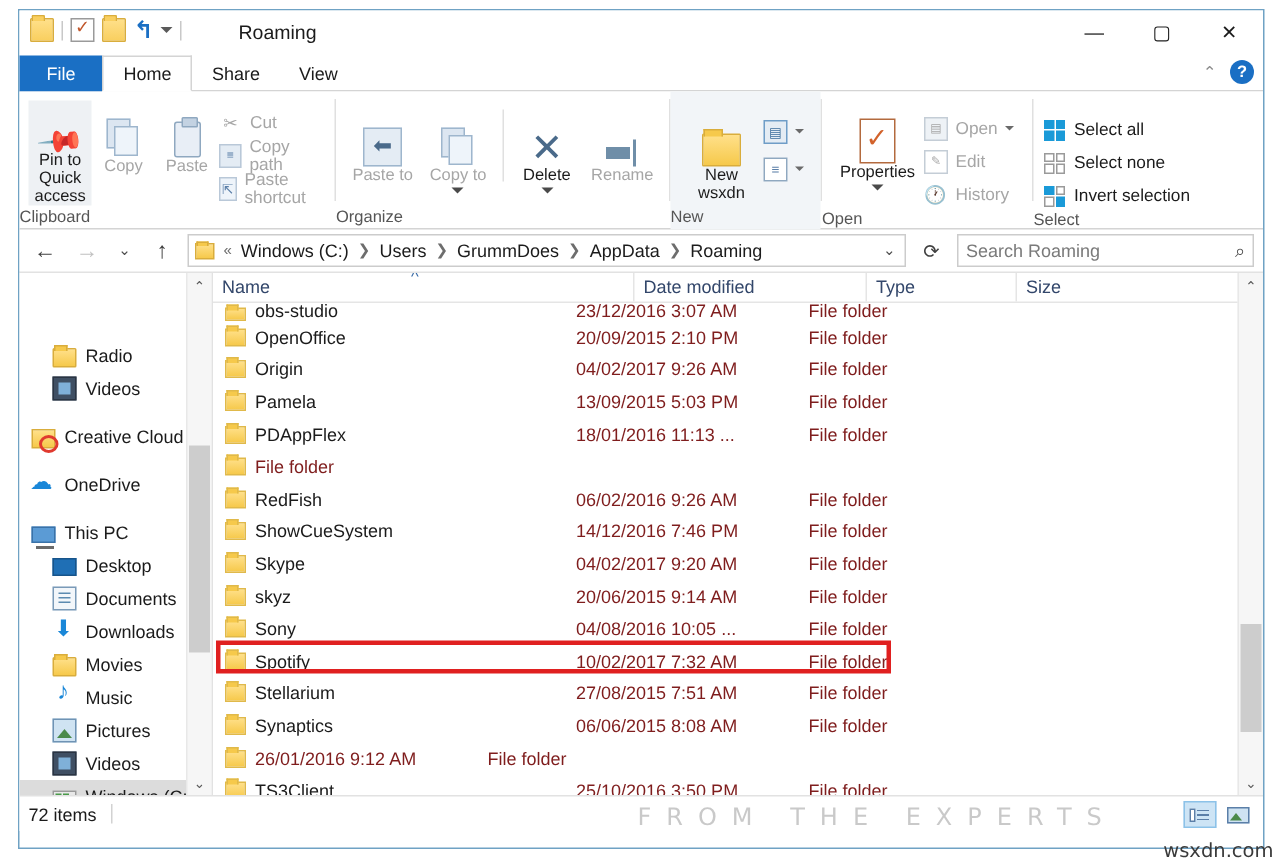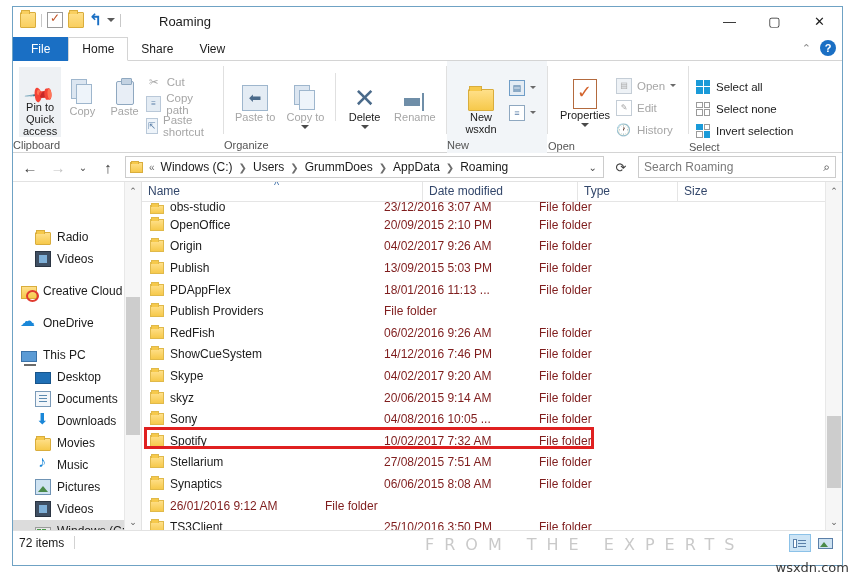--- a/index.html
+++ b/index.html
@@ -492,33 +492,32 @@
           <span class="cell type" style="width:100px">File folder</span>
         </div>
         <div class="row">
           <span class="rfolder"></span>
           <span class="cell" style="width:214px">Origin</span>
           <span class="cell date" style="width:155px">04/02/2017 9:26 AM</span>
           <span class="cell type" style="width:100px">File folder</span>
         </div>
         <div class="row">
           <span class="rfolder"></span>
-          <span class="cell" style="width:214px">Publish</span>
+          <span class="cell" style="width:214px">Pamela</span>
           <span class="cell date" style="width:155px">13/09/2015 5:03 PM</span>
           <span class="cell type" style="width:100px">File folder</span>
         </div>
         <div class="row">
           <span class="rfolder"></span>
           <span class="cell" style="width:214px">PDAppFlex</span>
           <span class="cell date" style="width:155px">18/01/2016 11:13 ...</span>
           <span class="cell type" style="width:100px">File folder</span>
         </div>
         <div class="row">
           <span class="rfolder"></span>
-          <span class="cell" style="width:214px">Publish Providers</span>
           <span class="cell type" style="width:100px">File folder</span>
         </div>
         <div class="row">
           <span class="rfolder"></span>
           <span class="cell" style="width:214px">RedFish</span>
           <span class="cell date" style="width:155px">06/02/2016 9:26 AM</span>
           <span class="cell type" style="width:100px">File folder</span>
         </div>
         <div class="row">
           <span class="rfolder"></span>

